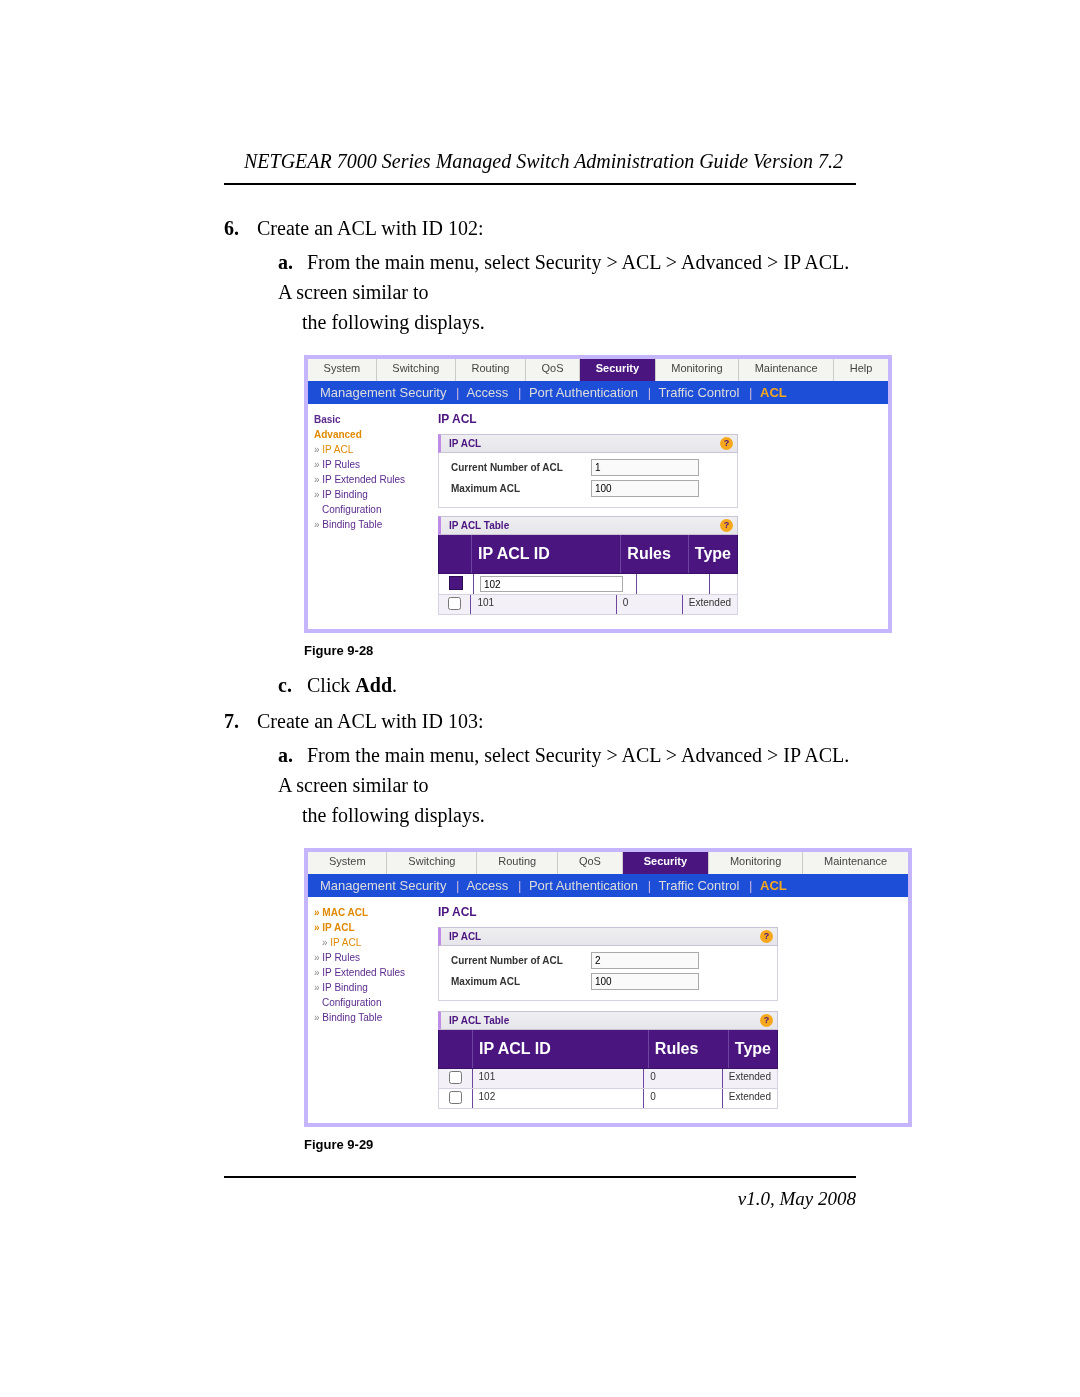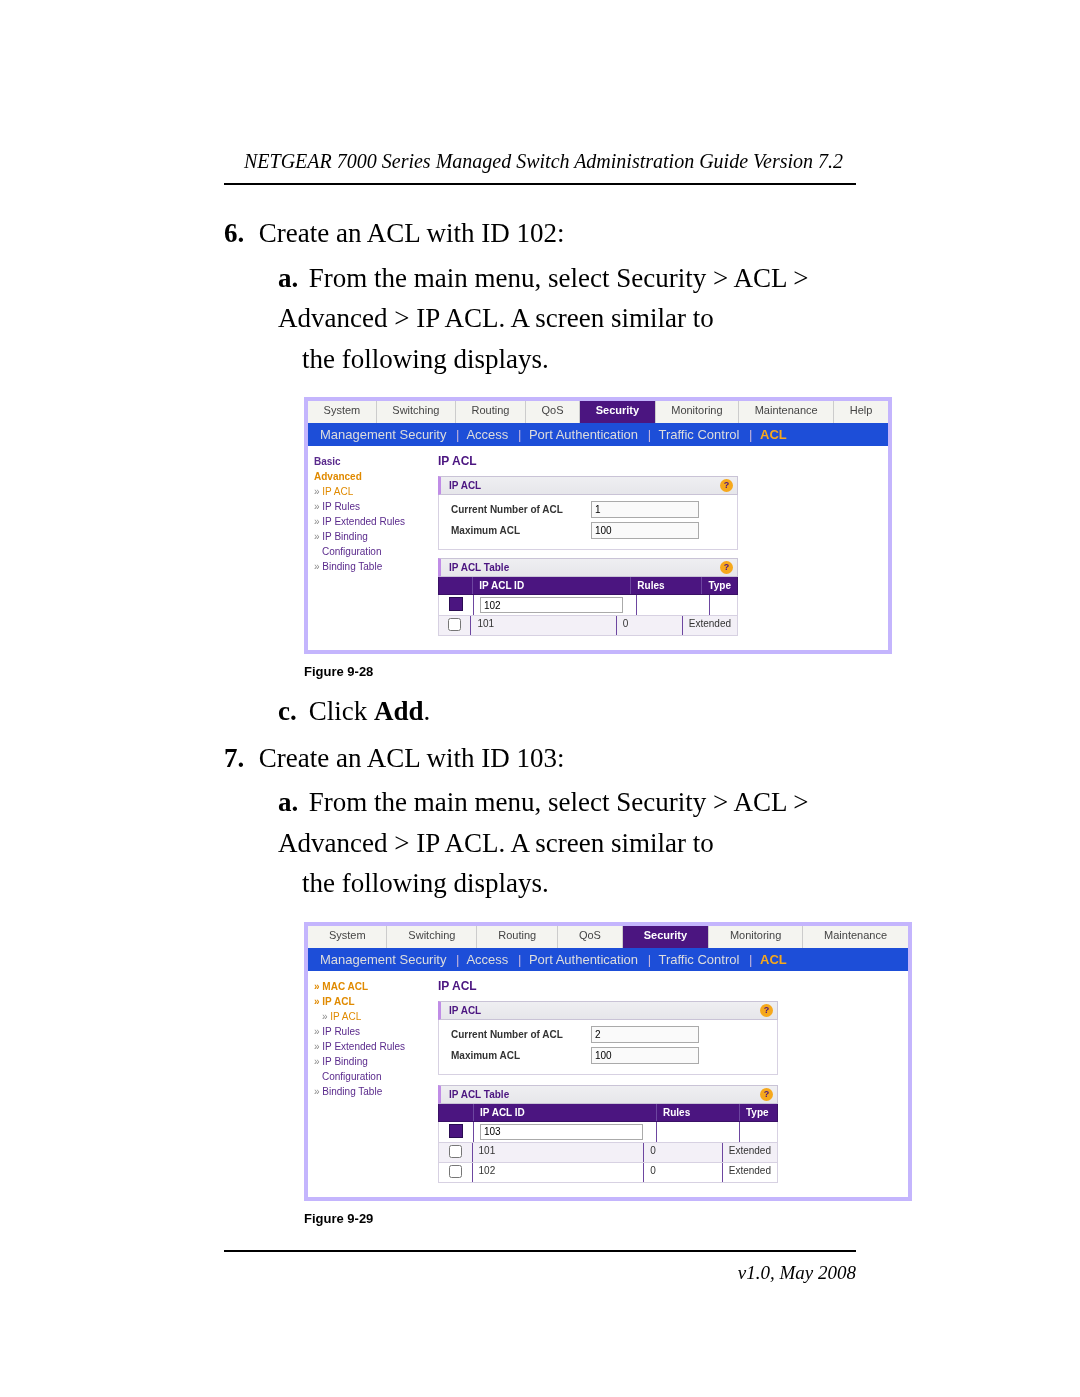--- a/index.html
+++ b/index.html
@@ -19,21 +19,21 @@
   }
   .header-title {
     font-style: italic;
     font-size: 20px;
     margin-bottom: 10px;
     padding-left: 20px;
   }
   .hr { border: none; border-top: 2px solid #000; margin: 8px 0 28px 0; }
   .hr2 { border: none; border-top: 2px solid #000; margin: 24px 0 6px 0; }
 
-  .step { font-size: 27px; line-height: 1.5; }
+  .step { font-size: 20px; line-height: 1.5; }
   .step-num { font-weight: bold; display: inline-block; min-width: 24px; }
   .step-line { margin-left: 4px; }
   .sub { margin-left: 54px; margin-top: 4px; }
   .sub-letter { font-weight: bold; display:inline-block; min-width: 24px; }
   .body-text { margin-left: 24px; }
 
   .fig-caption { font-weight: bold; font-size: 13px; margin: 10px 0 12px 80px; font-family: Arial, sans-serif; }
 
   
   .ui {
@@ -119,21 +119,21 @@
   .kv-row .k { width: 140px; font-weight: bold; color: #333; }
   .kv-row .v input {
     font-size: 10px; height: 15px; width: 100px;
     border: 1px solid #aaa; padding: 0 3px; background: #fafafa;
   }
 
   .tbl-head {
     display: flex; background: #4b1580; color: #fff; font-weight: bold;
     border: 1px solid #3a1166; border-top: none;
   }
-  .tbl-head > div { padding: 3px 6px; font-size: 10px; }
+  .tbl-head > div { padding: 10px 6px; font-size: 16px; }
   .col-chk { width: 22px; text-align:center; border-right: 1px solid #6d46a0; }
   .col-id  { width: 150px; border-right: 1px solid #6d46a0; }
   .col-rules { width: 60px; border-right: 1px solid #6d46a0; }
   .col-type { flex: 1; }
 
   .tbl-row { display: flex; border: 1px solid #d7d1e2; border-top:none; background: #fff; }
   .tbl-row > div { padding: 2px 6px; font-size: 10px; }
   .tbl-row .col-chk input[type=checkbox]{ margin:0; }
   .tbl-row.inputrow .col-id input {
     width: 135px; height: 14px; font-size: 10px; border:1px solid #aaa; padding:0 3px;
@@ -327,26 +327,20 @@
           <div class="panel-head">
             <span>IP ACL Table</span>
             <span class="qmark">?</span>
           </div>
           <div class="tbl-head">
             <div class="col-chk">&nbsp;</div>
             <div class="col-id">IP ACL ID</div>
             <div class="col-rules">Rules</div>
             <div class="col-type">Type</div>
           </div>
-          <div class="tbl-row inputrow">
-            <div class="col-chk"><span class="chk-filled"></span></div>
-            <div class="col-id"><input type="text" value="103" style=""></div>
-            <div class="col-rules"></div>
-            <div class="col-type"></div>
-          </div>
           <div class="tbl-row alt">
             <div class="col-chk"><input type="checkbox" style=""></div>
             <div class="col-id">101</div>
             <div class="col-rules">0</div>
             <div class="col-type">Extended</div>
           </div>
           <div class="tbl-row">
             <div class="col-chk"><input type="checkbox" style=""></div>
             <div class="col-id">102</div>
             <div class="col-rules">0</div>

